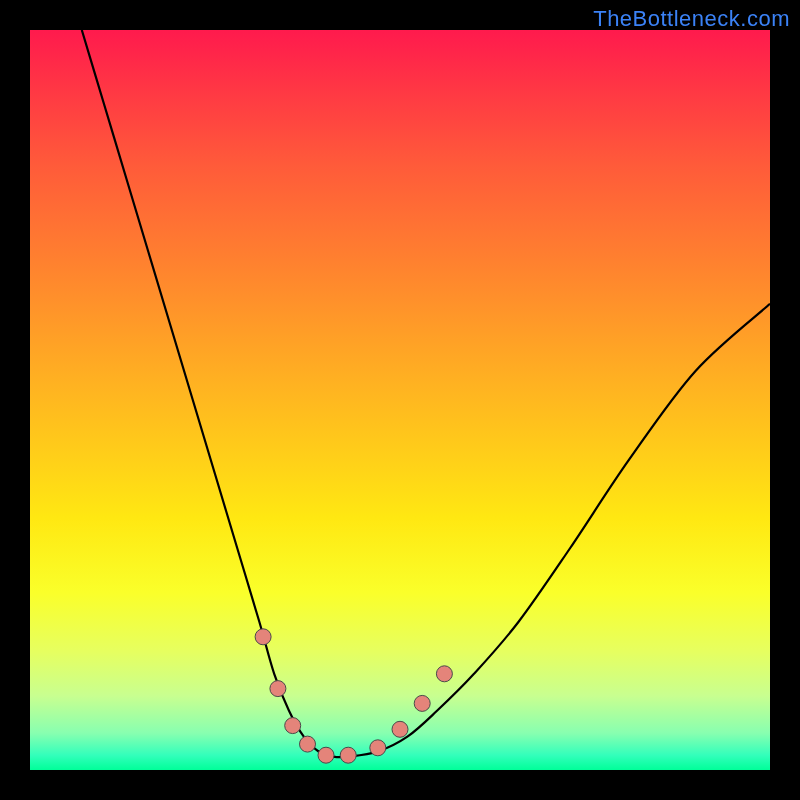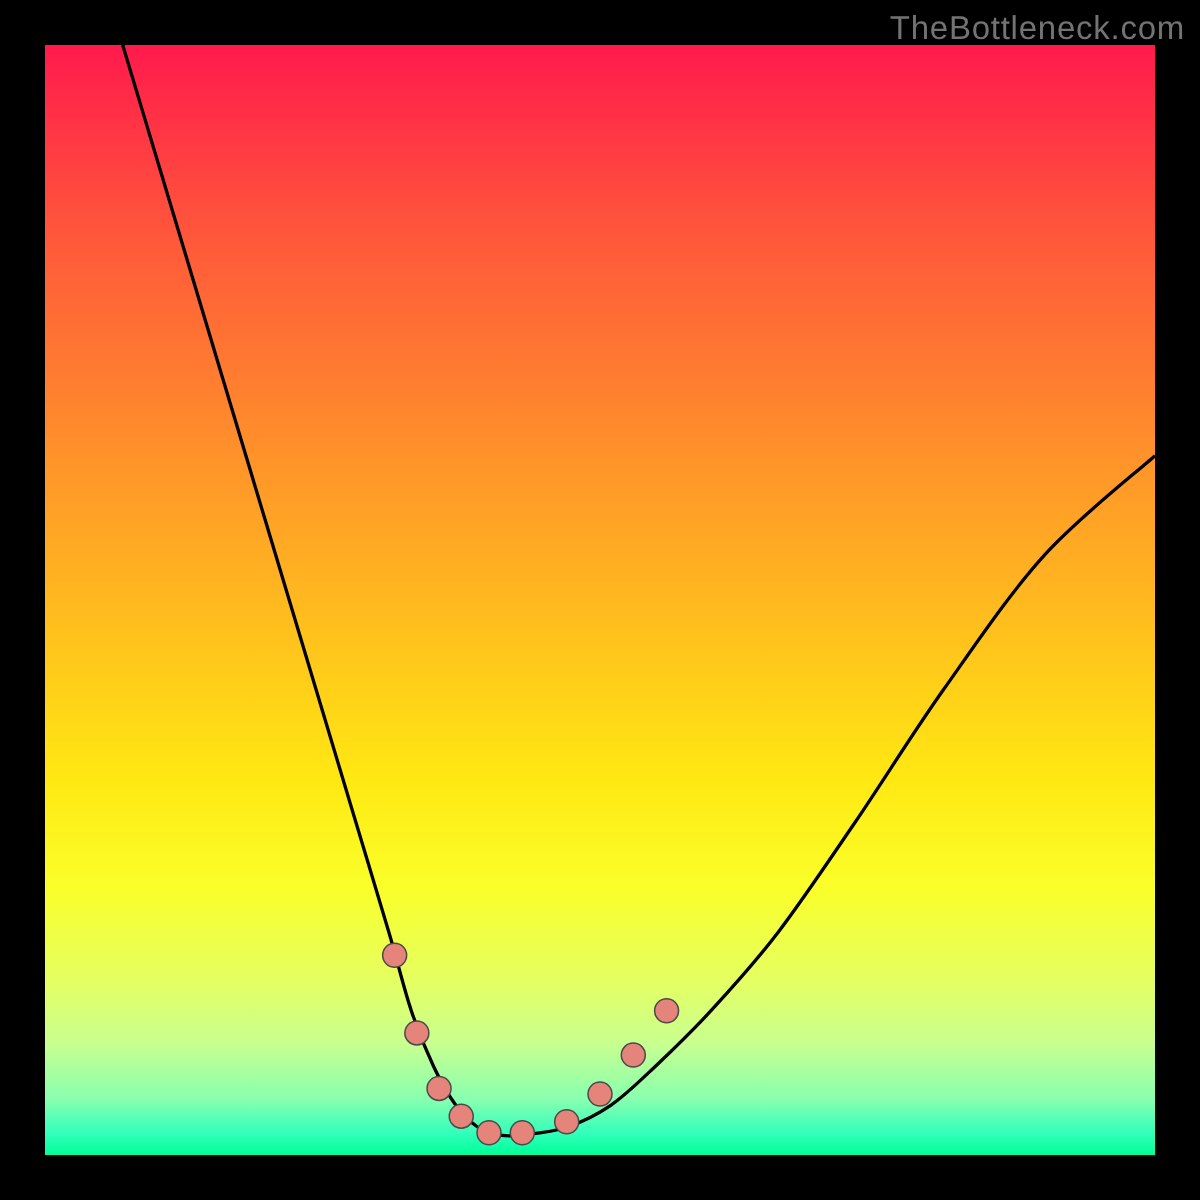--- a/index.html
+++ b/index.html
@@ -30,21 +30,21 @@
       #88ffb0 95%,
       #33ffbb 98%,
       #00ff99 100%);
   }
   .watermark {
     position: absolute;
     top: 6px;
     right: 10px;
     font-family: Arial, Helvetica, sans-serif;
     font-size: 22px;
-    color: #737373;
+    color: #3b82f6;
     letter-spacing: 0.5px;
   }
   svg.curve {
     position: absolute;
     left: 0; top: 0;
     width: 740px; height: 740px;
     overflow: visible;
   }
 </style>
 </head>

